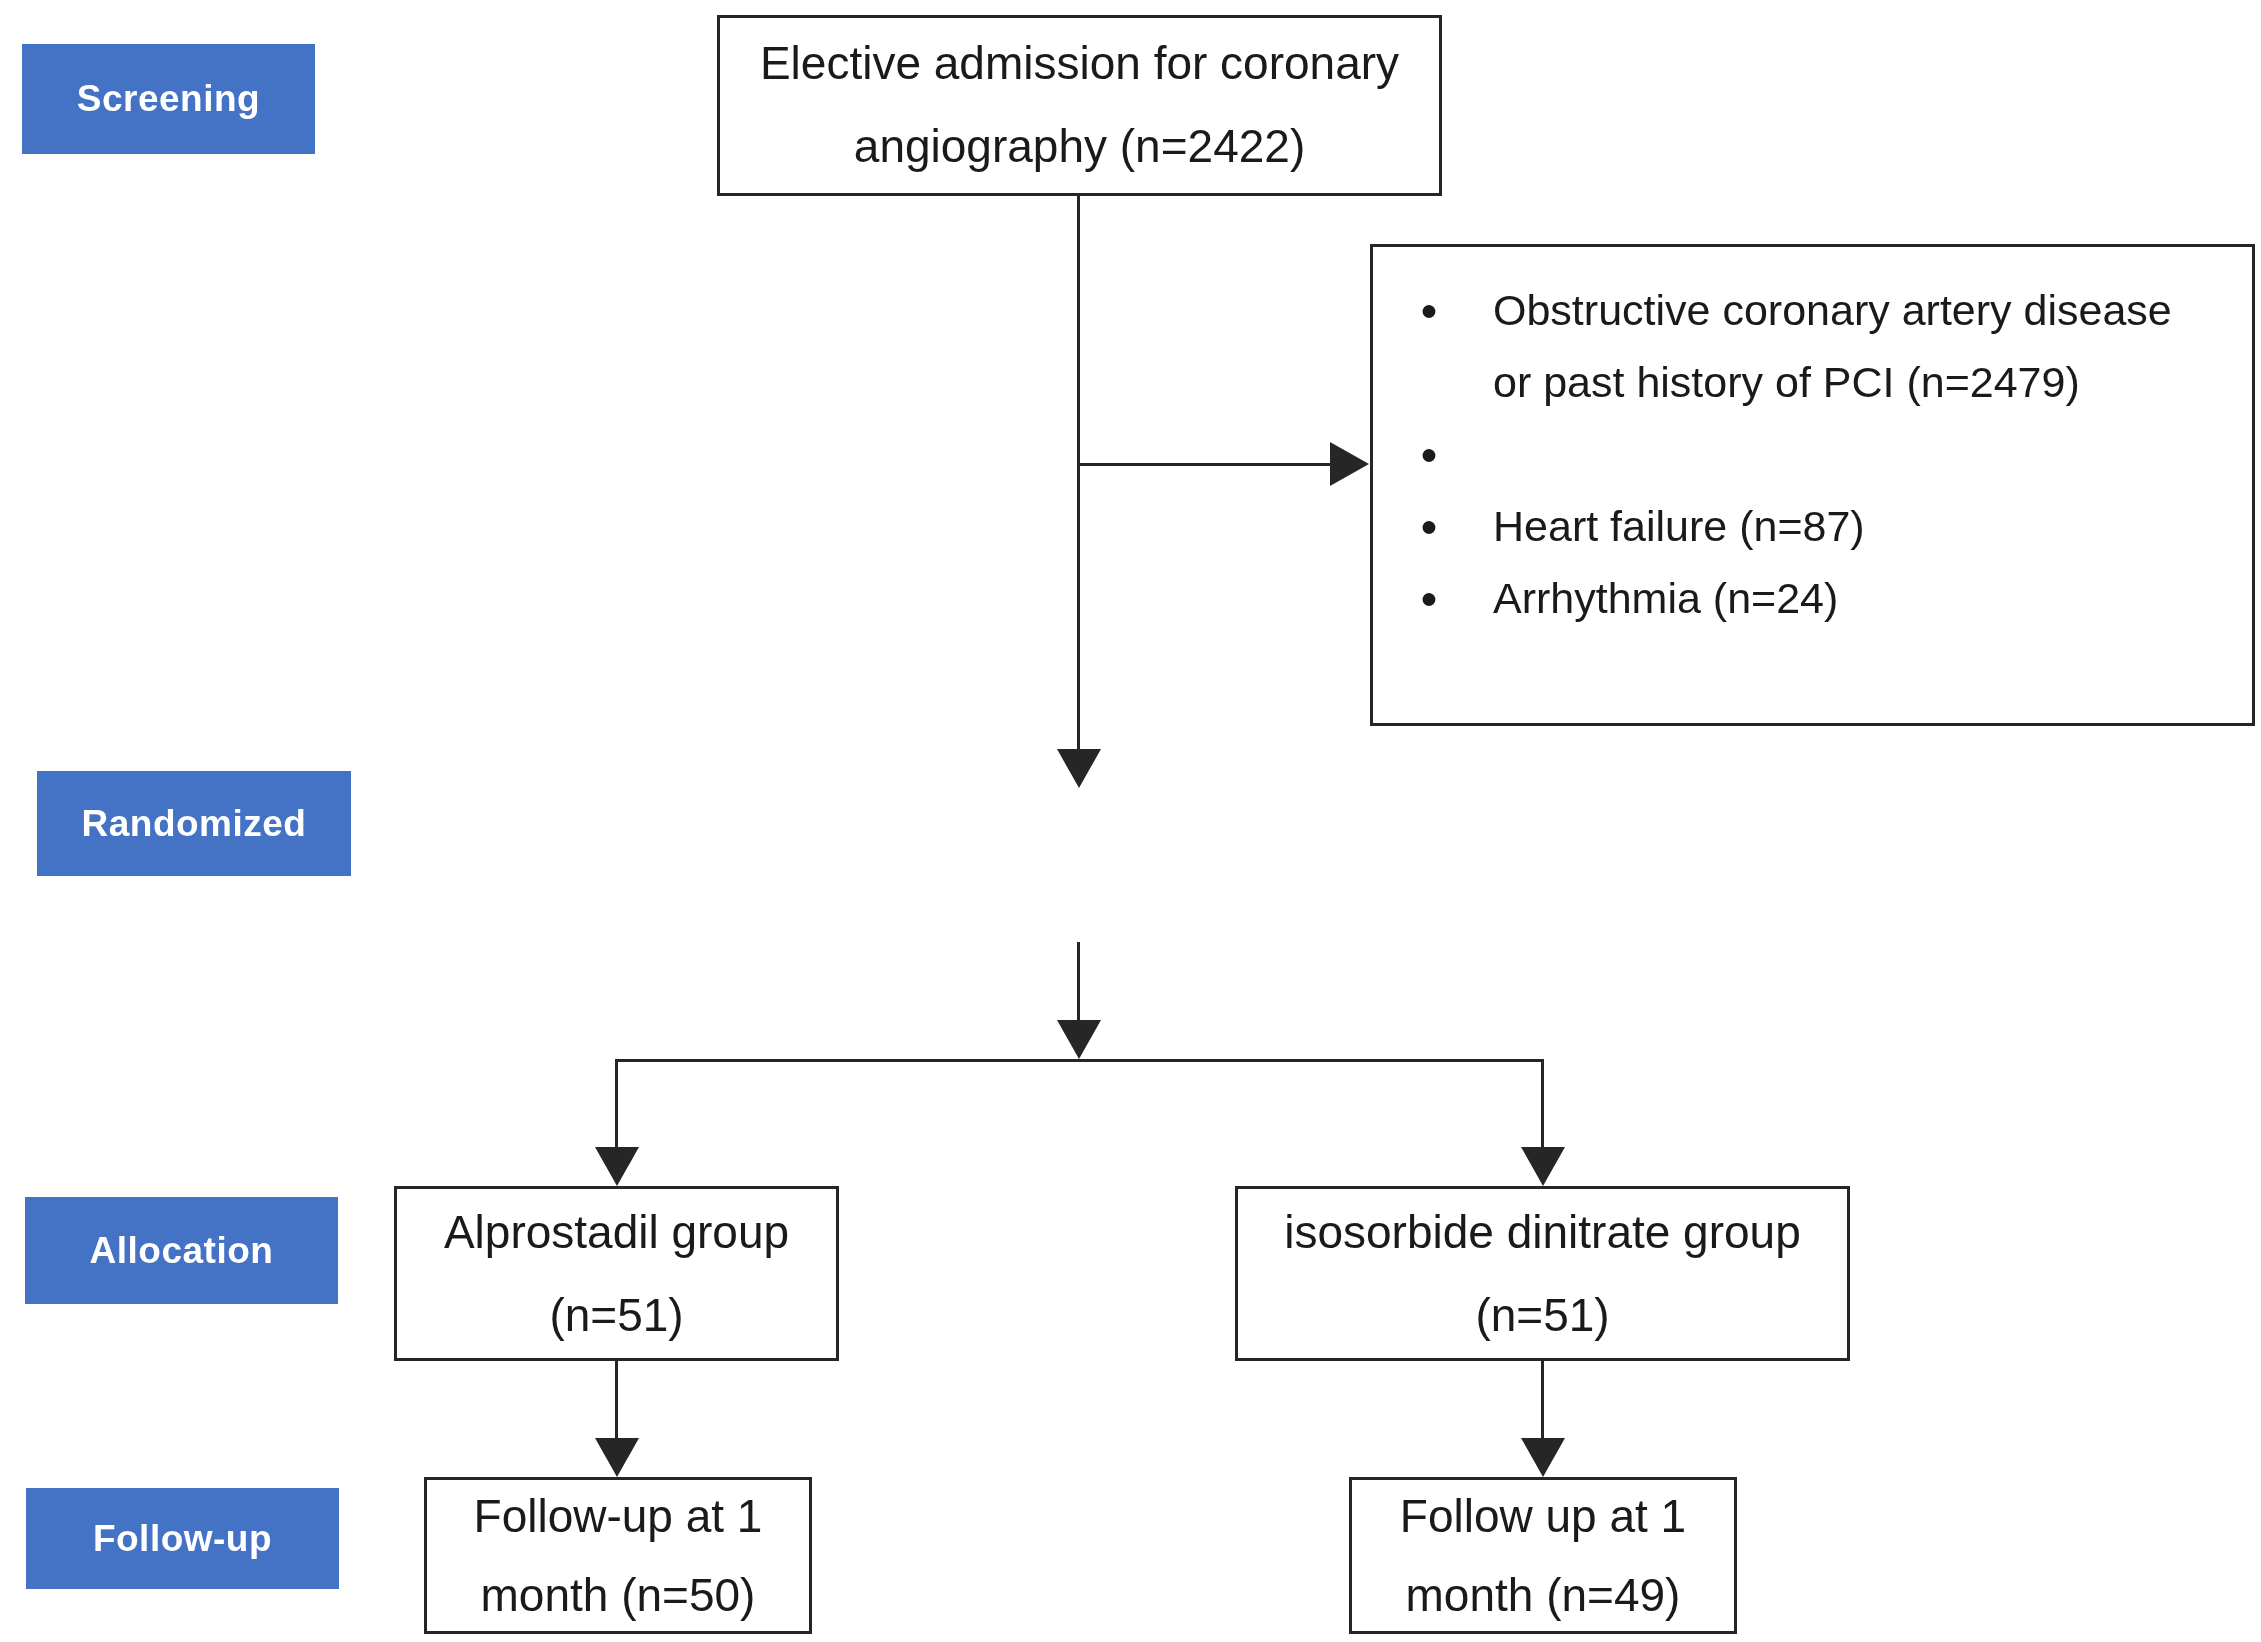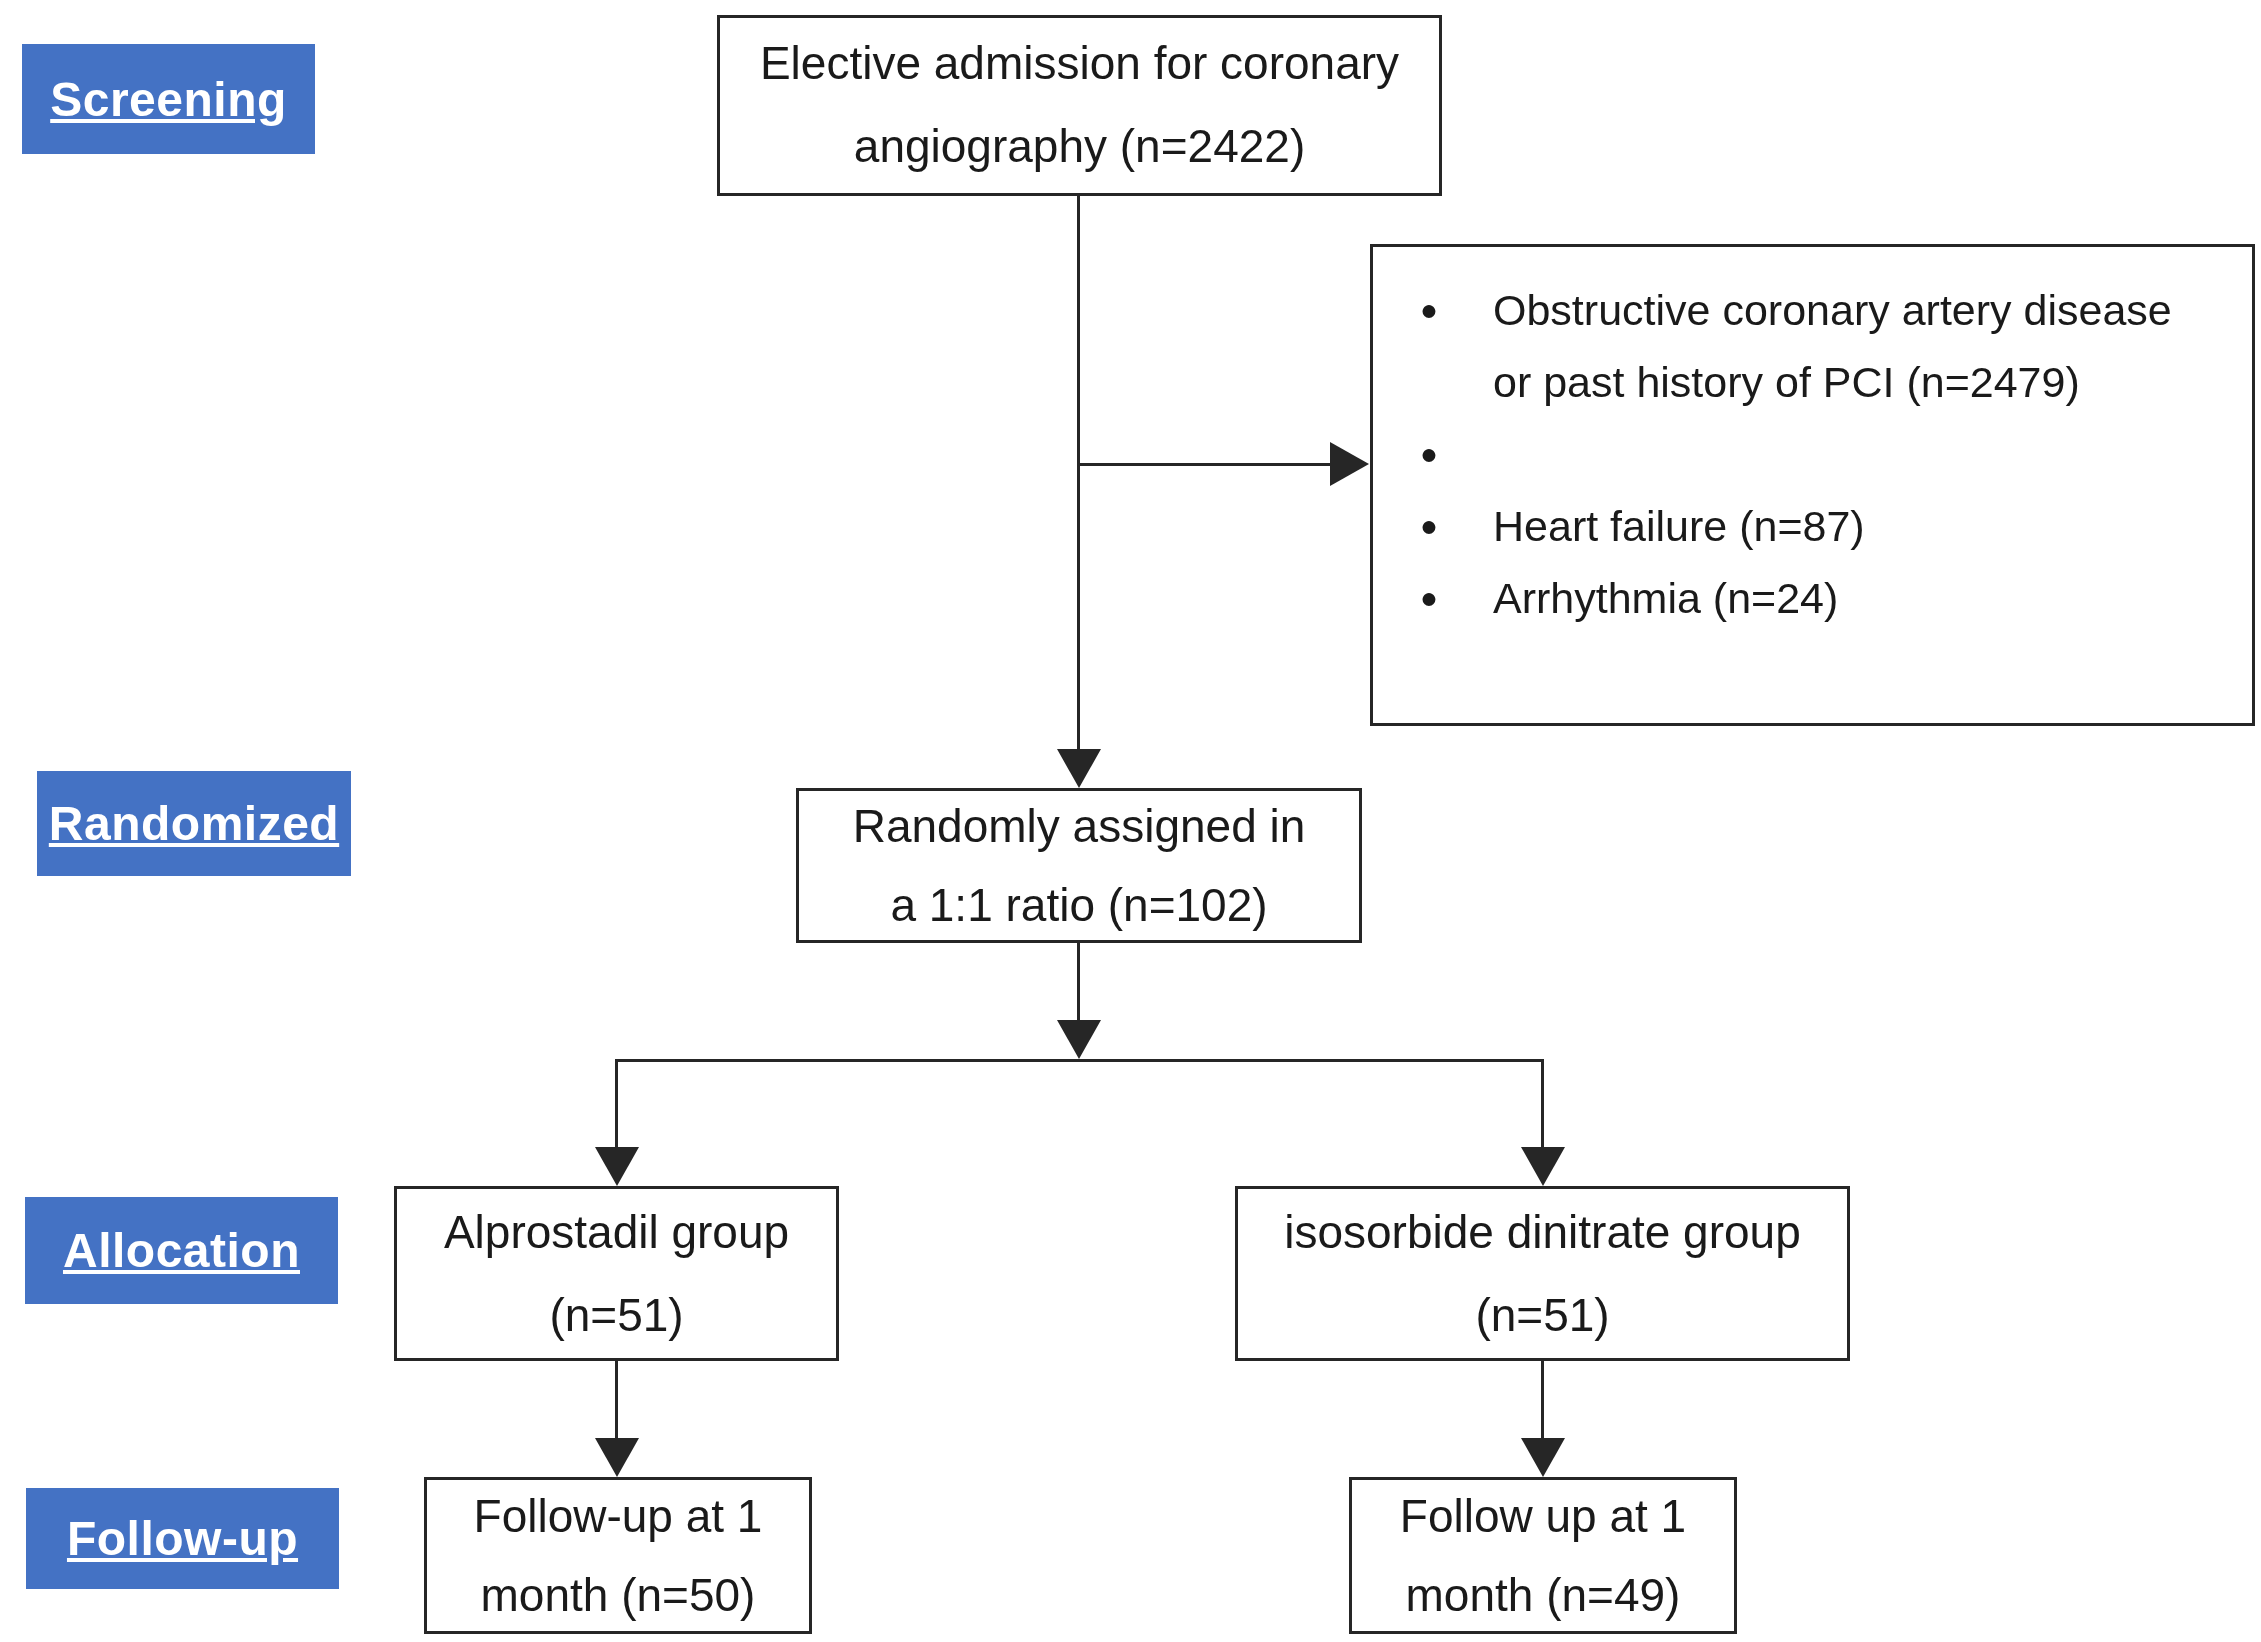--- a/index.html
+++ b/index.html
@@ -15,26 +15,25 @@
     background: var(--background, #ffffff);
     overflow: hidden;
   }
 
   
   .stage-label {
     position: absolute;
     background: var(--accent-blue, #4472C4);
     color: var(--label-text, #ffffff);
     font-weight: 700;
-    font-size: 48px;
+    font-size: 37px;
     display: flex;
     align-items: center;
     justify-content: center;
     letter-spacing: 0.5px;
-    text-decoration: underline;
   }
   .lbl-screening  { left: 22px;  top: 44px;   width: 293px; height: 110px; }
   .lbl-randomized { left: 37px;  top: 771px; width: 314px; height: 105px; }
   .lbl-allocation { left: 25px;  top: 1197px; width: 313px; height: 107px; }
   .lbl-followup   { left: 26px;  top: 1488px; width: 313px; height: 101px; }
 
   
   .flow-box {
     position: absolute;
     background: #ffffff;
@@ -145,24 +144,20 @@
     <div class="x-row">
       <span class="x-bullet">●</span>
       <span class="x-text">Heart failure (n=87)</span>
     </div>
     <div class="x-row">
       <span class="x-bullet">●</span>
       <span class="x-text">Arrhythmia (n=24)</span>
     </div>
   </div>
 
-  <div class="flow-box box-randomized">
-    <div class="flow-line">Randomly assigned in</div>
-    <div class="flow-line">a 1:1 ratio (n=102)</div>
-  </div>
 
   <div class="flow-box box-alloc-left">
     <div class="flow-line">Alprostadil group</div>
     <div class="flow-line">(n=51)</div>
   </div>
   <div class="flow-box box-alloc-right">
     <div class="flow-line">isosorbide dinitrate group</div>
     <div class="flow-line">(n=51)</div>
   </div>
 

